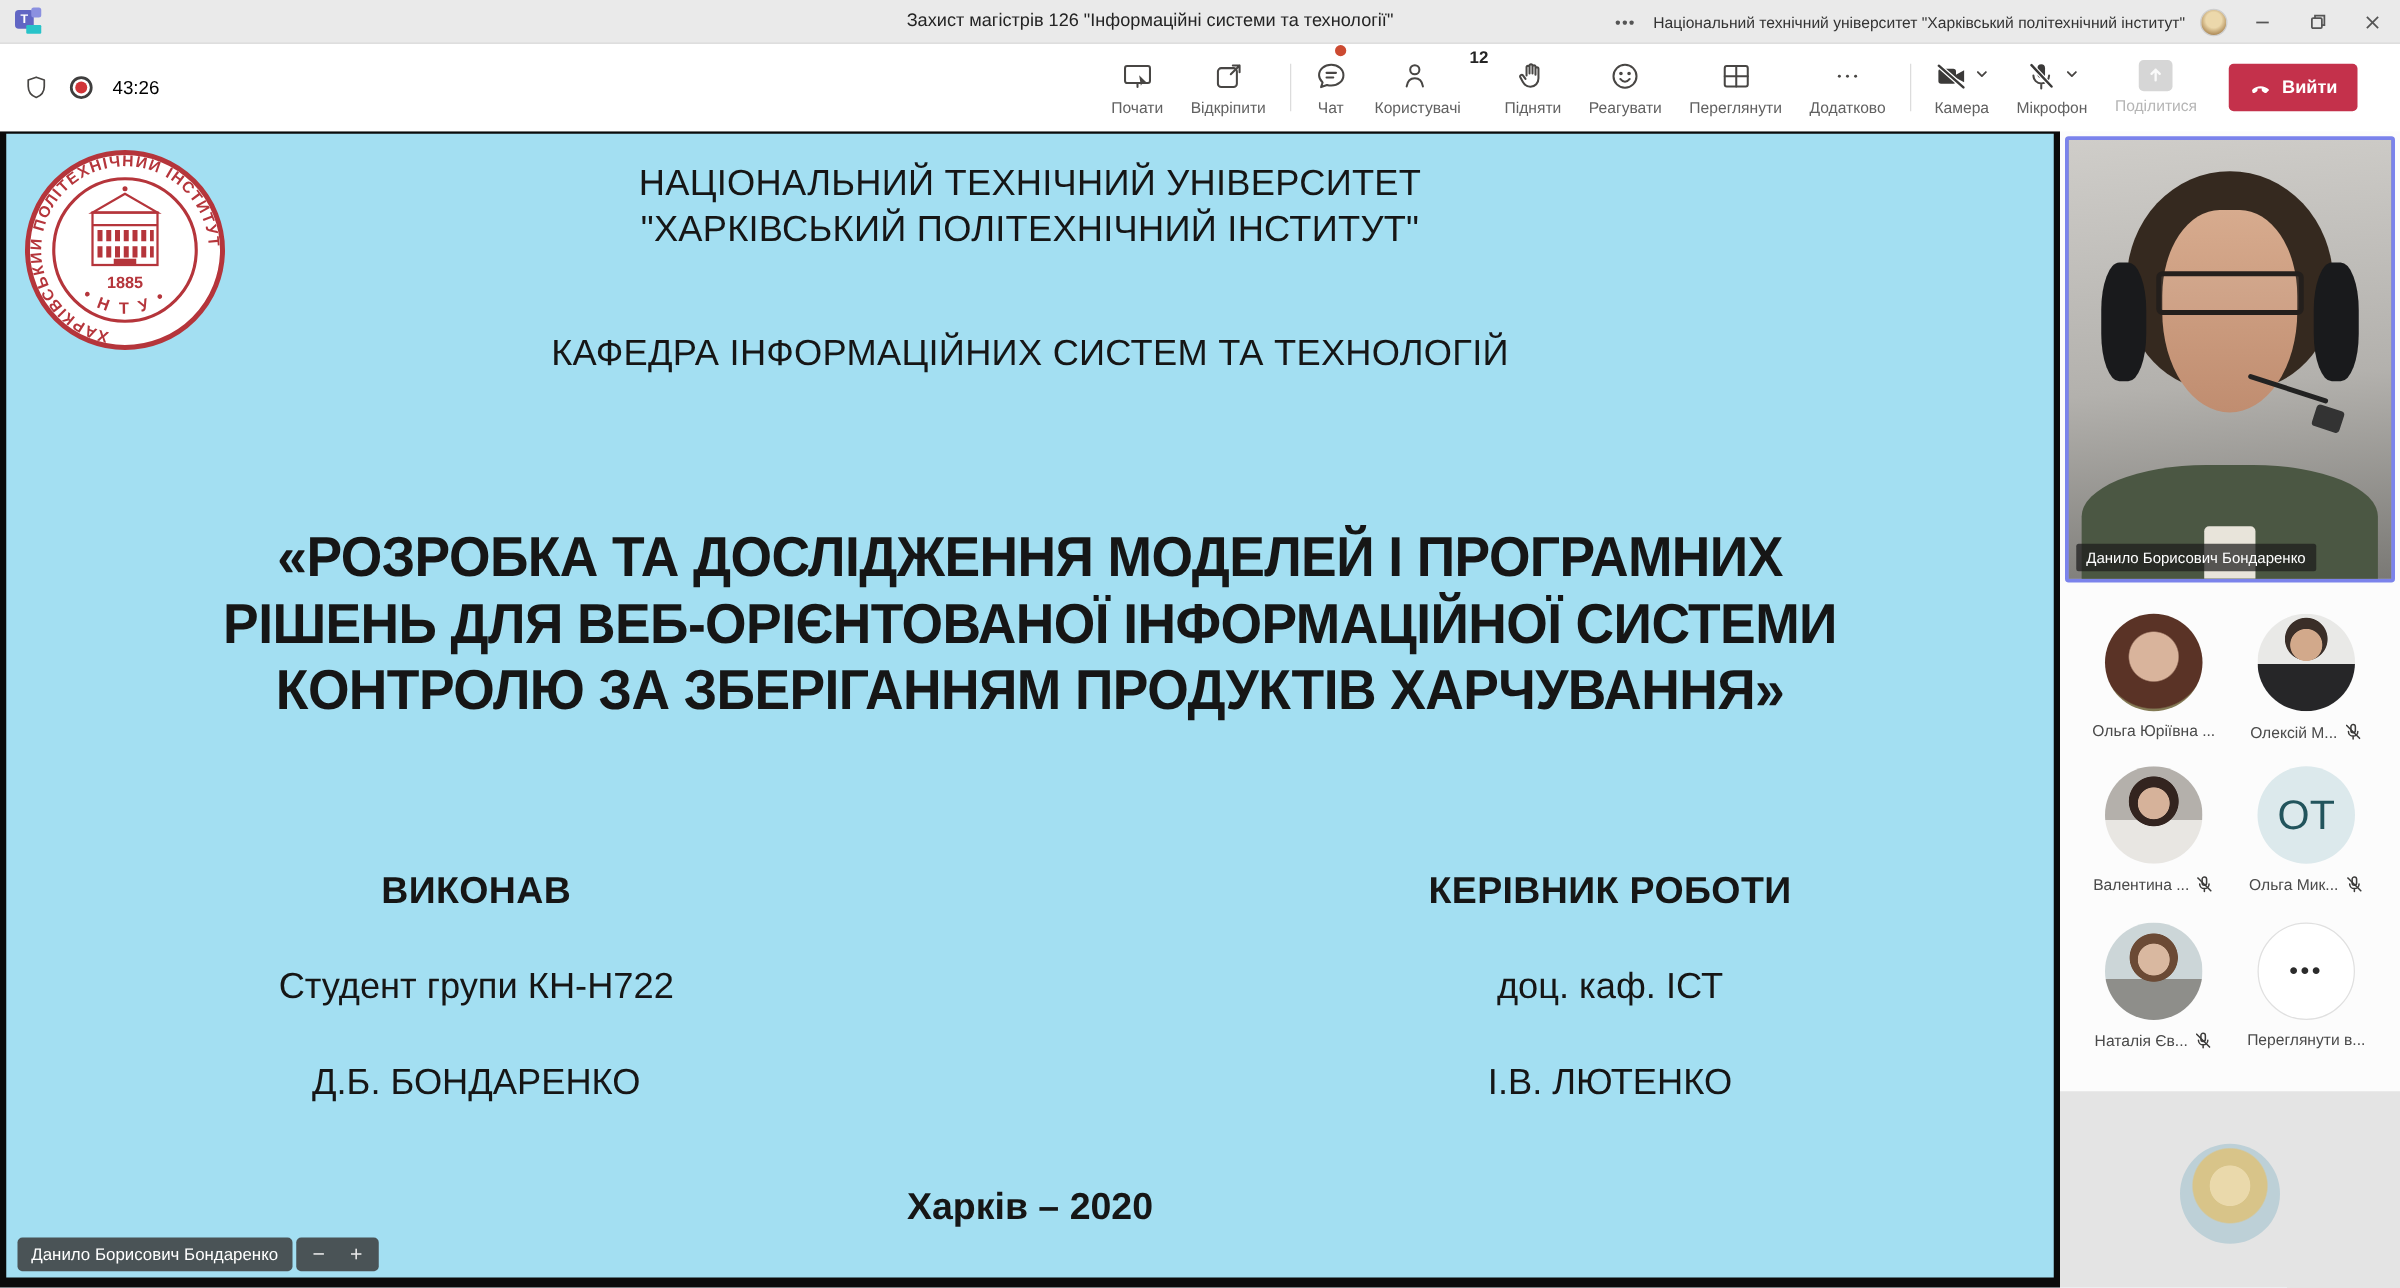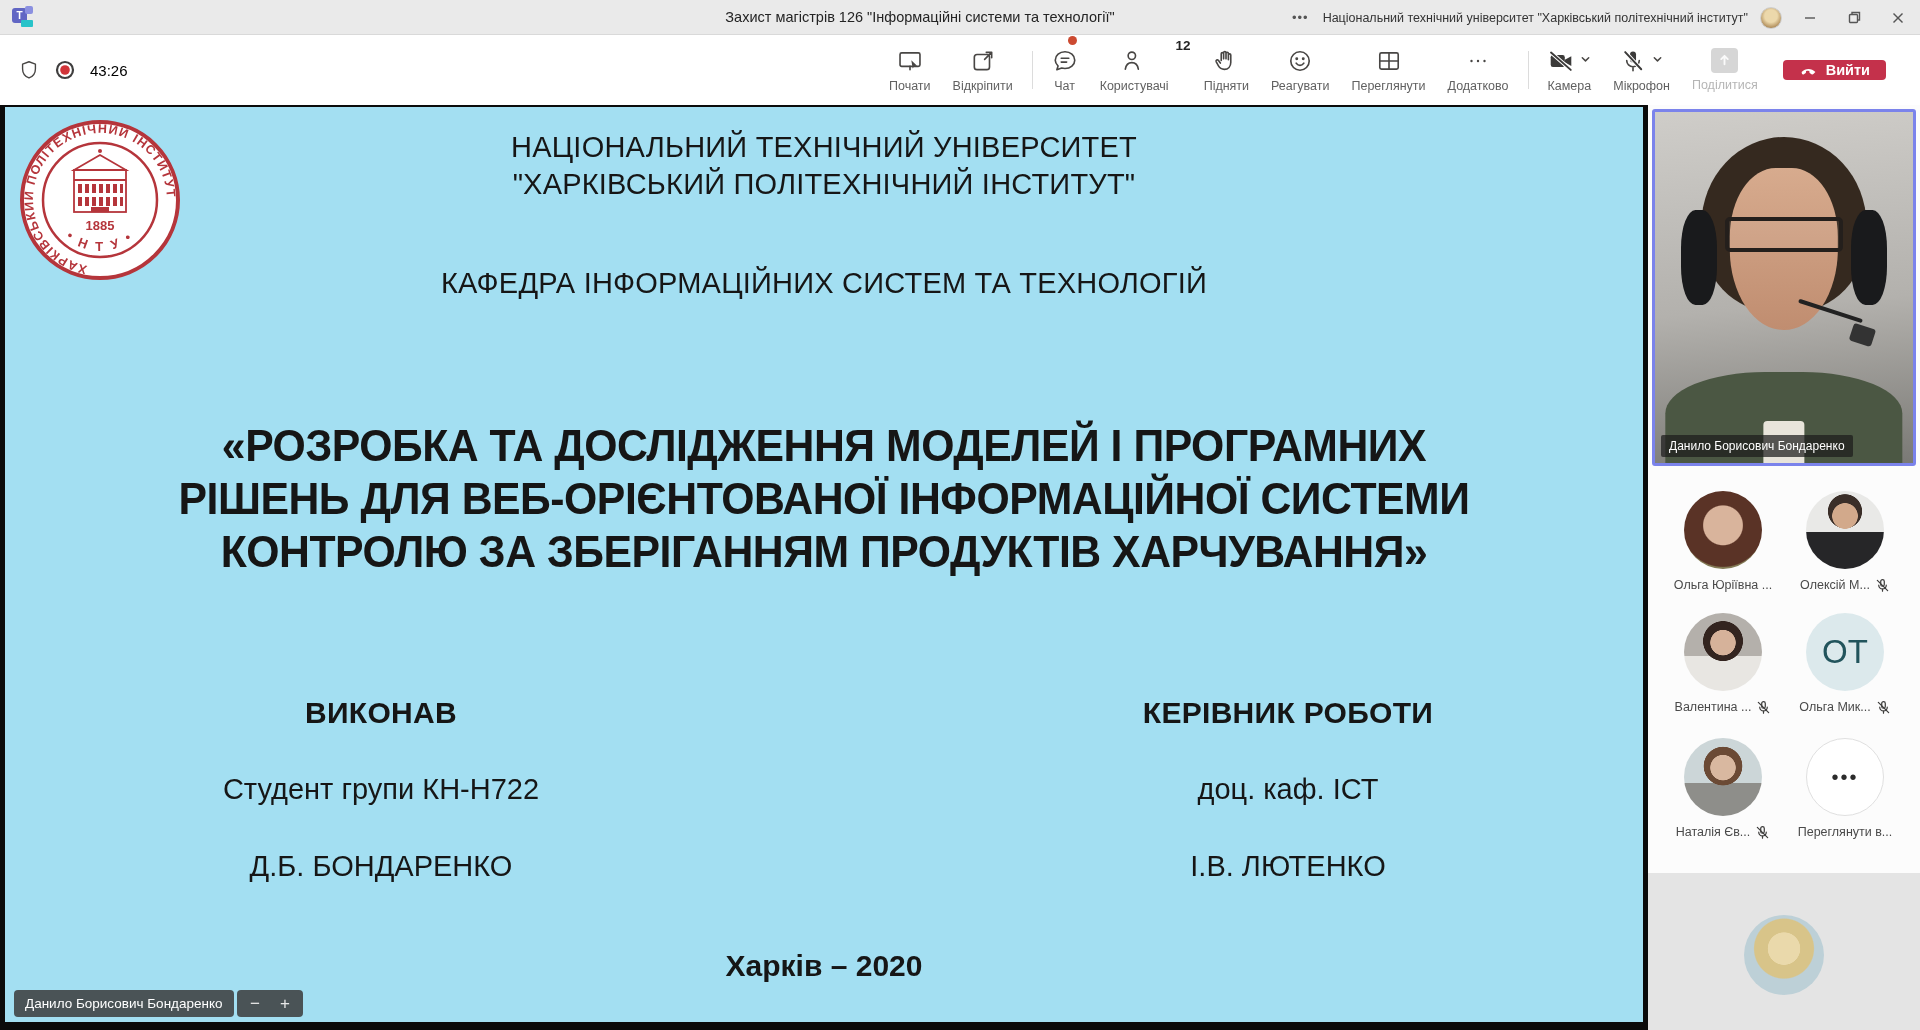--- a/index.html
+++ b/index.html
@@ -47,21 +47,21 @@
   .chat-dot { position:absolute; top:11px; right:12px; width:9px; height:9px;
               border-radius:50%; background:#cc4a31; }
   .tdivider { width:1px; height:38px; background:#dcdcdc; margin:0 8px; }
   .iconrow { display:flex; align-items:center; gap:6px; }
   .chev svg { width:11px; height:11px; stroke:#484644; stroke-width:1.6; fill:none; }
   .tbtn.disabled { color:#b5b5b5; cursor:default; }
   .share-box { width:27px; height:25px; background:#d6d6d6; border-radius:4px;
                display:flex; align-items:center; justify-content:center; }
   .share-box svg { width:15px; height:15px; stroke:#fafafa; stroke-width:2; fill:none; }
   .leave-btn { display:flex; align-items:center; gap:8px; background:#c4314b; color:#fff;
-               font-size:14.5px; font-weight:bold; height:20px; padding:0 16px;
+               font-size:14.5px; font-weight:bold; height:38px; padding:0 16px;
                border-radius:4px; margin:0 34px 0 14px; cursor:pointer; }
   .leave-btn svg { width:19px; height:19px; fill:#fff; }
 
   
   .stage { position:absolute; left:0; top:105px; width:1648px; height:925px; background:#0b0b0b; }
   .slide { position:absolute; left:5px; top:2px; width:1638px; height:915px;
            background:#a3dff2; color:#161616; overflow:hidden; }
   .slide .center { position:absolute; left:0; width:100%; text-align:center; }
   .ministry { top:22px; font-size:29px; line-height:37px; font-weight:500; letter-spacing:0.2px; }
   .dept { top:160px; font-size:29px; font-weight:500; letter-spacing:0.2px; }
@@ -121,21 +121,21 @@
   .av3 { background:radial-gradient(circle at 50% 38%, #d6b29a 0 20%, transparent 21%),
                     radial-gradient(circle at 50% 36%, #33241f 0 31%, transparent 32%),
                     linear-gradient(180deg,#b4b0ab 0 55%, #e8e6e2 55%); }
   .av4 { background:#dce9ec; display:flex; align-items:center; justify-content:center;
          font-size:33px; color:#22545c; }
   .av5 { background:radial-gradient(circle at 50% 38%, #d9b8a0 0 20%, transparent 21%),
                     radial-gradient(circle at 50% 36%, #6b4a35 0 30%, transparent 31%),
                     linear-gradient(180deg,#ccd6d8 0 58%, #8e8e8a 58%); }
   .av6 { background:#fff; border:1px solid #e0e0e0; display:flex; align-items:center;
          justify-content:center; font-size:20px; color:#2b2b2b; letter-spacing:2px; }
-  .plabel { margin-top:9px; display:flex; align-items:flex-start; justify-content:center;
+  .plabel { margin-top:9px; display:flex; align-items:center; justify-content:center;
             gap:5px; font-size:12.5px; color:#4a4a4a; white-space:nowrap; }
   .plabel svg { width:15px; height:15px; stroke:#3b3a39; stroke-width:1.3; fill:none;
                 stroke-linecap:round; flex:0 0 auto; }
   .self-tile { position:absolute; left:0; top:768px; width:272px; height:157px;
                background:#e4e4e4; }
   .self-ava { position:absolute; left:50%; top:42px; transform:translateX(-50%);
               width:80px; height:80px; border-radius:50%;
               background:radial-gradient(circle at 50% 42%, #ead9ab 0 26%, #d8c489 27% 48%, #bdd0d7 50%); }
 
   .rec-ring { width:20px; height:20px; }

